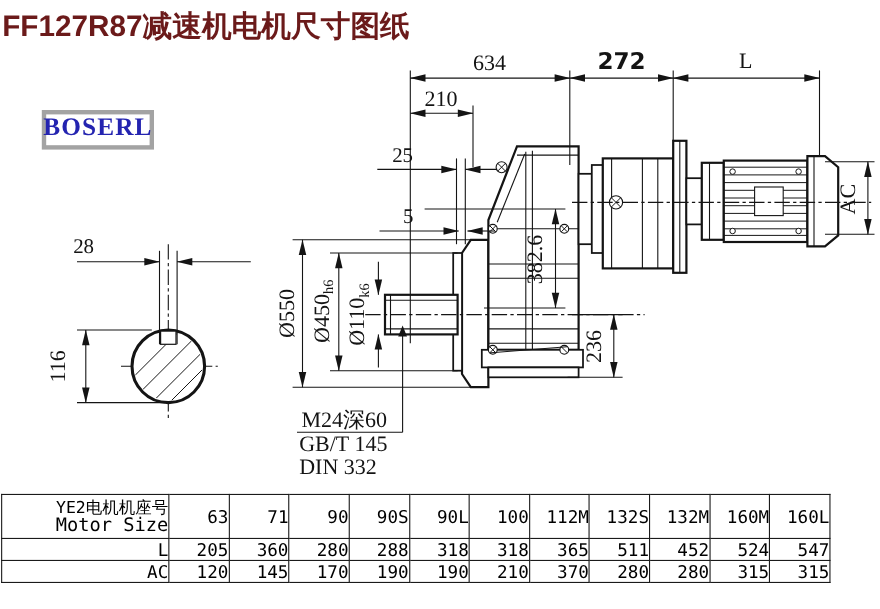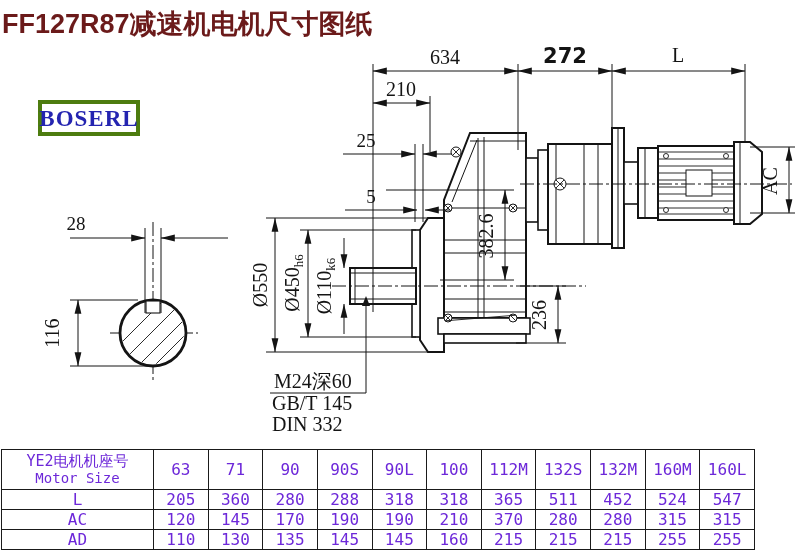--- a/index.html
+++ b/index.html
@@ -1,44 +1,44 @@
 <!DOCTYPE html>
 <html><head>
 <meta charset="utf-8">
 <style>
   html,body{margin:0;padding:0;background:#fff;width:800px;height:554px;overflow:hidden;
     font-family:"Liberation Sans","DejaVu Sans",sans-serif;}
   #stage{position:relative;width:800px;height:554px;background:#fff;}
   #page-title{position:absolute;left:2px;top:6px;font-size:27px;font-weight:bold;
     color:#6b1a1a;letter-spacing:0px;white-space:nowrap;}
-  #logo{position:absolute;left:38px;top:100px;width:94px;height:28px;border:4px solid #4d7c0f;
-    background:#fff;display:flex;align-items:center;justify-content:center;}
+  #logo{position:absolute;left:38px;top:100px;width:94px;height:28px;border:4px solid #a3a3a3;
+    background:#fff;display:flex;align-items:flex-start;justify-content:center;}
   #logo span{font-family:"Liberation Serif","DejaVu Serif",serif;font-weight:bold;
     font-size:23px;color:#2424b0;letter-spacing:1px;line-height:1;}
   svg{position:absolute;left:0;top:0;}
   svg text{font-family:"Liberation Serif","DejaVu Serif",serif;font-size:20px;fill:#141414;}
   svg text.small{font-size:19px;}
   svg text.boldsans{font-family:"DejaVu Sans","Liberation Sans",sans-serif;font-weight:bold;font-size:21px;}
   svg .tol{font-size:13px;}
   .ln{stroke:#141414;fill:none;}
   .thick{stroke-width:2;}
   .mid{stroke-width:1.6;}
   .thin{stroke-width:1;}
   .hair{stroke-width:0.9;}
   .cl{stroke:#141414;stroke-width:1;stroke-dasharray:14 3 3 3;fill:none;}
   .wh{fill:#ffffff;}
   #dim-table{position:absolute;left:1px;top:449px;border-collapse:collapse;table-layout:fixed;
     width:754px;background:#fff;}
-  #dim-table th,#dim-table td{border:1.5px solid #1a1a1a;text-align:center;vertical-align:middle;
+  #dim-table th,#dim-table td{border:1.5px solid #1a1a1a;text-align:right;vertical-align:middle;
     font-family:"DejaVu Sans Mono","Liberation Mono",monospace;font-weight:normal;
-    color:#6d28d9;padding:0;overflow:hidden;}
+    color:#000000;padding:0;overflow:hidden;}
   #dim-table th{font-size:16px;height:39px;}
   #dim-table td{font-size:16px;height:19px;}
   #dim-table .hdr-cn{font-size:15px;line-height:17px;}
-  #dim-table .hdr-en{font-size:14px;line-height:17px;}
+  #dim-table .hdr-en{font-size:17px;line-height:17px;}
   col.c0{width:152px;}
 </style>
 </head>
 <body>
 
 <div id="stage">
 
   <div id="page-title">FF127R87减速机电机尺寸图纸</div>
 
   <div id="logo">
@@ -304,30 +304,16 @@
         <td>170</td>
         <td>190</td>
         <td>190</td>
         <td>210</td>
         <td>370</td>
         <td>280</td>
         <td>280</td>
         <td>315</td>
         <td>315</td>
       </tr>
-      <tr>
-        <td>AD</td>
-        <td>110</td>
-        <td>130</td>
-        <td>135</td>
-        <td>145</td>
-        <td>145</td>
-        <td>160</td>
-        <td>215</td>
-        <td>215</td>
-        <td>215</td>
-        <td>255</td>
-        <td>255</td>
-      </tr>
     </tbody>
   </table>
 
 </div>
 
 </body></html>

